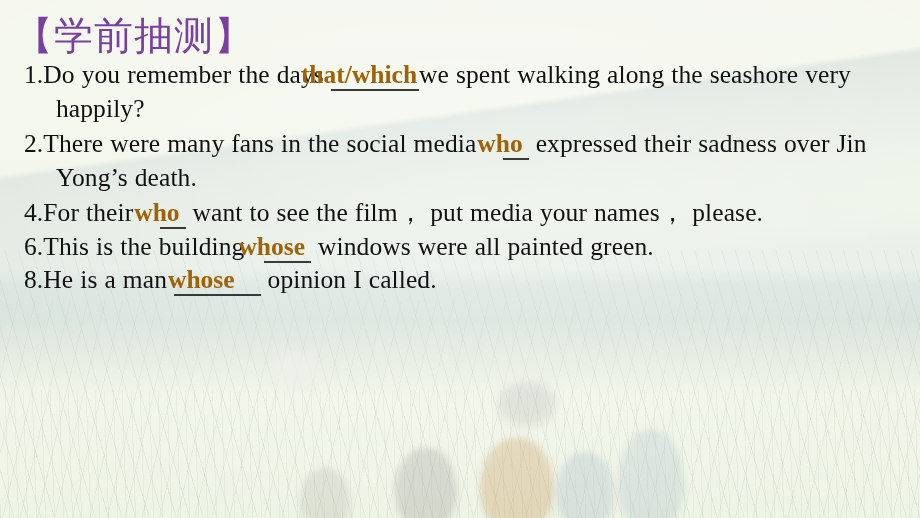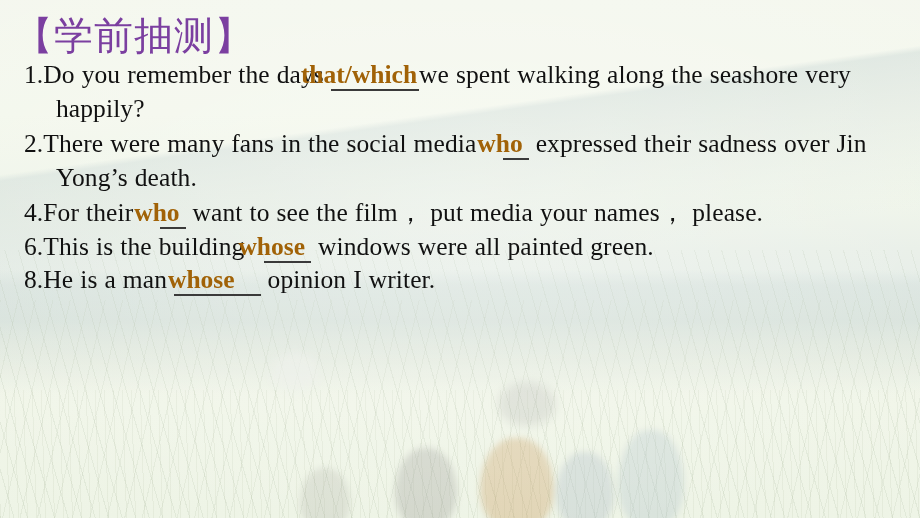--- a/index.html
+++ b/index.html
@@ -198,17 +198,17 @@
 
       <p class="q-item wrapped"><span>2.</span><span>There were many fans in the social media </span><span class="blank pad-s"><span class="ans">who</span></span><span> expressed their sadness over Jin Yong’s death.</span></p>
 
 
       <p class="q-item tight"><span>4.</span><span>For their </span><span class="blank pad-s"><span class="ans">who</span></span><span> want to see the film， put media your names， please.</span></p>
 
 
       <p class="q-item tight"><span>6.</span><span>This is the building</span><span class="blank pad-s"><span class="ans">whose</span></span><span> windows were all painted green.</span></p>
 
 
-      <p class="q-item tight"><span>8.</span><span>He is a man </span><span class="blank pad-l"><span class="ans">whose</span></span><span> opinion I writer.</span></p>
+      <p class="q-item tight"><span>8.</span><span>He is a man </span><span class="blank pad-l"><span class="ans">whose</span></span><span> opinion I called.</span></p>
 
     </div>
   </div>
 </div>
 
 </body></html>

